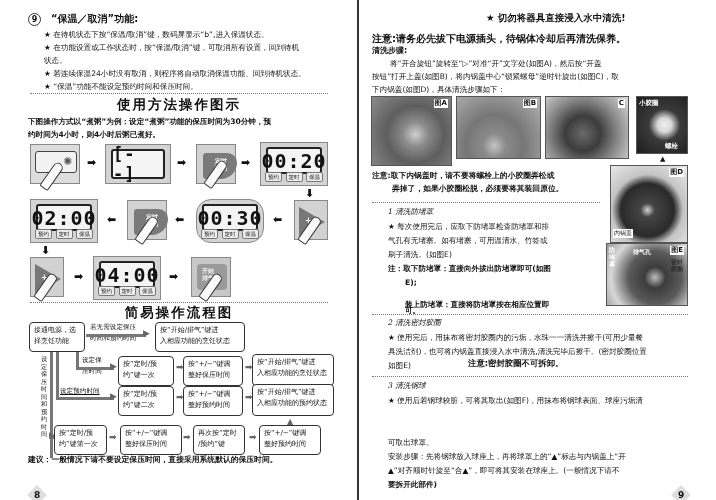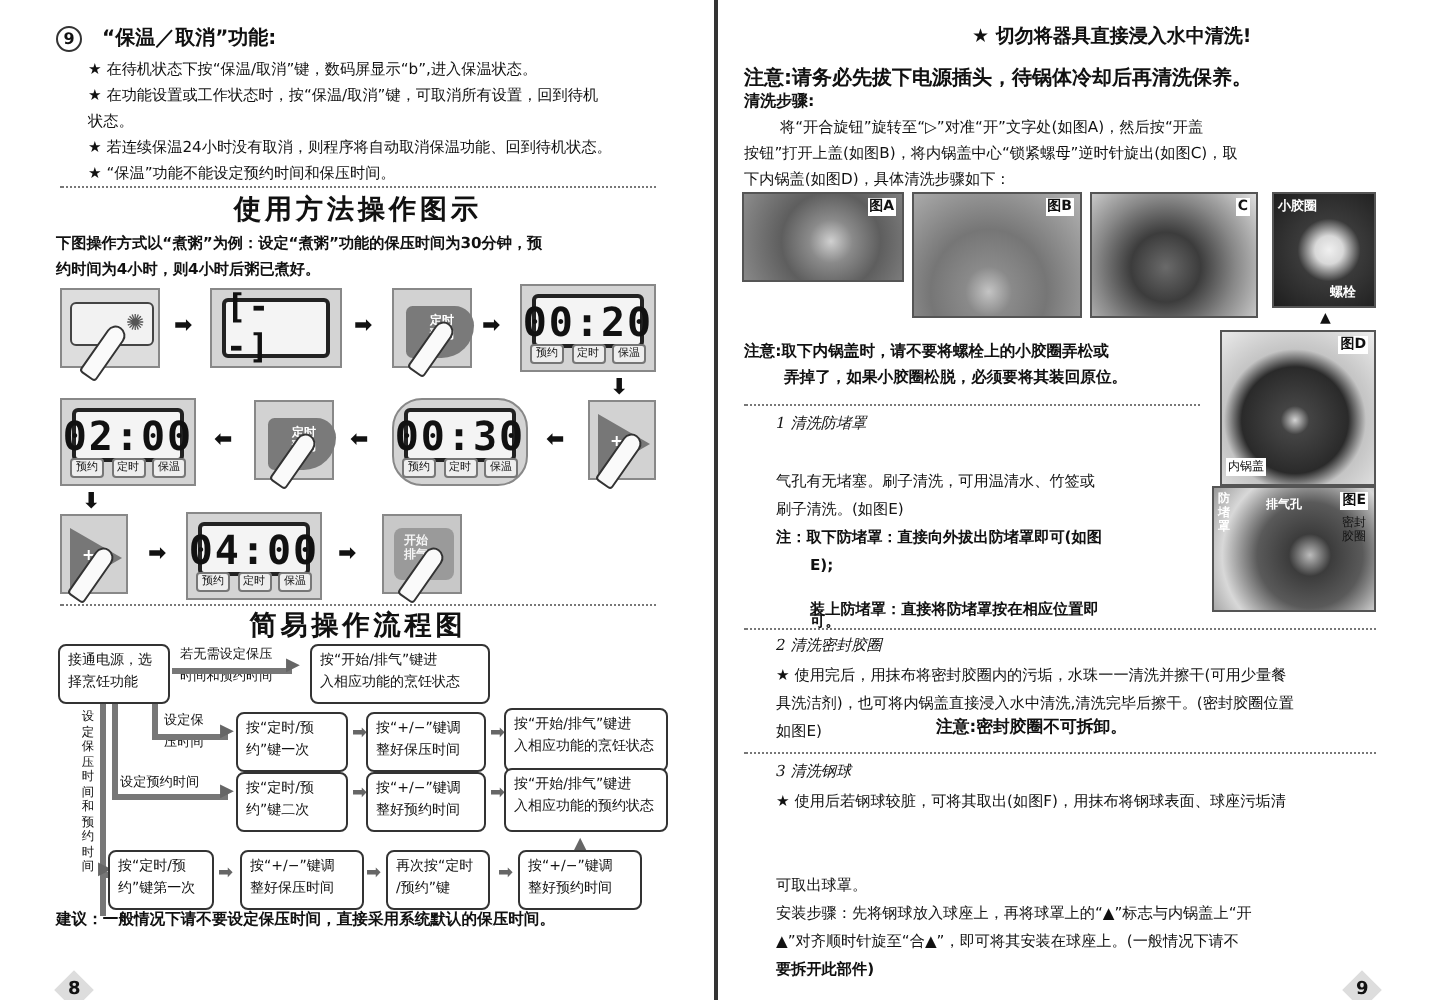--- a/index.html
+++ b/index.html
@@ -184,21 +184,21 @@
   <div class="fa" style="left:110px; top:361px;">▶</div>
   <div class="fbox" style="left:118px; top:356px; width:56px; height:30px;">按“定时/预
 约”键一次</div>
   <div class="fa" style="left:176px; top:362px;">➡</div>
   <div class="fbox" style="left:183px; top:356px; width:60px; height:30px;">按“+/−”键调
 整好保压时间</div>
   <div class="fa" style="left:245px; top:362px;">➡</div>
   <div class="fbox" style="left:252px; top:354px; width:82px; height:32px;">按“开始/排气”键进
 入相应功能的烹饪状态</div>
 
-  <div class="flabel" style="left:60px; top:386px;">设定预约时间</div>
+  <div class="flabel" style="left:60px; top:386px;text-decoration:underline;">设定预约时间</div>
   <div class="hline" style="left:56px; top:397px; width:58px;"></div>
   <div class="fa" style="left:110px; top:391px;">▶</div>
   <div class="fbox" style="left:118px; top:386px; width:56px; height:30px;">按“定时/预
 约”键二次</div>
   <div class="fa" style="left:176px; top:392px;">➡</div>
   <div class="fbox" style="left:183px; top:386px; width:60px; height:30px;">按“+/−”键调
 整好预约时间</div>
   <div class="fa" style="left:245px; top:392px;">➡</div>
   <div class="fbox" style="left:252px; top:384px; width:82px; height:32px;">按“开始/排气”键进
 入相应功能的预约状态</div>
@@ -231,21 +231,21 @@
 
   <div class="abs warn-head">★ 切勿将器具直接浸入水中清洗!</div>
 
   <div class="abs b" style="left:12px; top:32px; font-size:10px;">注意:请务必先拔下电源插头，待锅体冷却后再清洗保养。</div>
   <div class="abs b" style="left:12px; top:45px; font-size:8px;">清洗步骤:</div>
 
   <div class="abs para-sm" style="left:30px; top:57px; white-space:nowrap;">将“开合旋钮”旋转至“▷”对准“开”文字处(如图A)，然后按“开盖</div>
   <div class="abs para-sm" style="left:12px; top:70px; white-space:nowrap;">按钮”打开上盖(如图B)，将内锅盖中心“锁紧螺母”逆时针旋出(如图C)，取</div>
   <div class="abs para-sm" style="left:12px; top:83px; white-space:nowrap;">下内锅盖(如图D)，具体清洗步骤如下：</div>
 
-  <div class="photo" style="left:11px; top:96px; width:81px; height:45px; background:radial-gradient(circle at 55% 55%, #d0d0d0 0, #8a8a8a 22%, #5e5e5e 50%, #8c8c8c 100%);">
+  <div class="photo" style="left:11px; top:96px; width:81px; height:70px; background:radial-gradient(circle at 55% 55%, #d0d0d0 0, #8a8a8a 22%, #5e5e5e 50%, #8c8c8c 100%);">
     <span class="photo-label">图A</span>
   </div>
   <div class="photo" style="left:96px; top:96px; width:85px; height:63px; background:radial-gradient(ellipse at 45% 80%, #c4c4c4 0, #8a8a8a 18%, #767676 45%, #b4b4b4 100%);">
     <span class="photo-label">图B</span>
   </div>
   <div class="photo" style="left:185px; top:96px; width:84px; height:63px; background:radial-gradient(circle at 45% 60%, #6a6a6a 0, #3c3c3c 30%, #888 60%, #e0e0e0 100%);">
     <span class="photo-label">C</span>
   </div>
   <div class="photo" style="left:276px; top:96px; width:52px; height:58px; background:radial-gradient(circle at 55% 50%, #f0f0f0 0, #d8d8d8 18%, #3a3a3a 40%, #1e1e1e 100%);">
     <span style="position:absolute; left:2px; top:2px; font-size:6.5px; color:#fff; font-weight:bold;">小胶圈</span>
@@ -257,21 +257,22 @@
     <span class="photo-label">图D</span>
     <span style="position:absolute; left:2px; bottom:4px; font-size:6px; background:#fff; padding:0 1px;">内锅盖</span>
   </div>
 
   <div class="abs b" style="left:12px; top:170px; font-size:7.8px; white-space:nowrap;">注意:取下内锅盖时，请不要将螺栓上的小胶圈弄松或</div>
   <div class="abs b" style="left:32px; top:183px; font-size:7.8px; white-space:nowrap;">弄掉了，如果小胶圈松脱，必须要将其装回原位。</div>
 
   <div class="abs dots" style="left:12px; top:202px; width:228px;"></div>
 
   <div class="abs sub-head" style="left:28px; top:207px;">1 清洗防堵罩</div>
-  <div class="abs para-sm" style="left:28px; top:234px; white-space:nowrap;">气孔有无堵塞。刷子清洗，可用温清水、竹签或</div>
+  <div class="abs para-sm" style="left:28px; top:220px; white-space:nowrap;">★ 每次使用完后，应取下防堵罩检查防堵罩和排</div>
+  <div class="abs para-sm" style="left:28px; top:234px; white-space:nowrap;">气孔有无堵塞。如有堵塞，可用温清水、竹签或</div>
   <div class="abs para-sm" style="left:28px; top:248px; white-space:nowrap;">刷子清洗。(如图E)</div>
   <div class="abs para-sm b" style="left:28px; top:262px; white-space:nowrap;">注：取下防堵罩：直接向外拔出防堵罩即可(如图</div>
   <div class="abs para-sm b" style="left:45px; top:276px; white-space:nowrap;">E);</div>
   <div class="abs para-sm b" style="left:45px; top:298px; white-space:nowrap;">装上防堵罩：直接将防堵罩按在相应位置即</div>
   <div class="abs para-sm b" style="left:45px; top:304px; white-space:nowrap;">可。</div>
 
   <div class="photo" style="left:246px; top:243px; width:82px; height:63px; background:radial-gradient(circle at 60% 55%, #bcbcbc 0, #3c3c3c 18%, #5a5a5a 45%, #d8d8d8 75%, #9a9a9a 100%);">
     <span class="photo-label">图E</span>
     <span style="position:absolute; left:2px; top:2px; font-size:6px; width:8px; line-height:7px; color:#fff; font-weight:bold;">防堵罩</span>
     <span style="position:absolute; left:26px; top:4px; font-size:6px; color:#fff; font-weight:bold;">排气孔</span>

